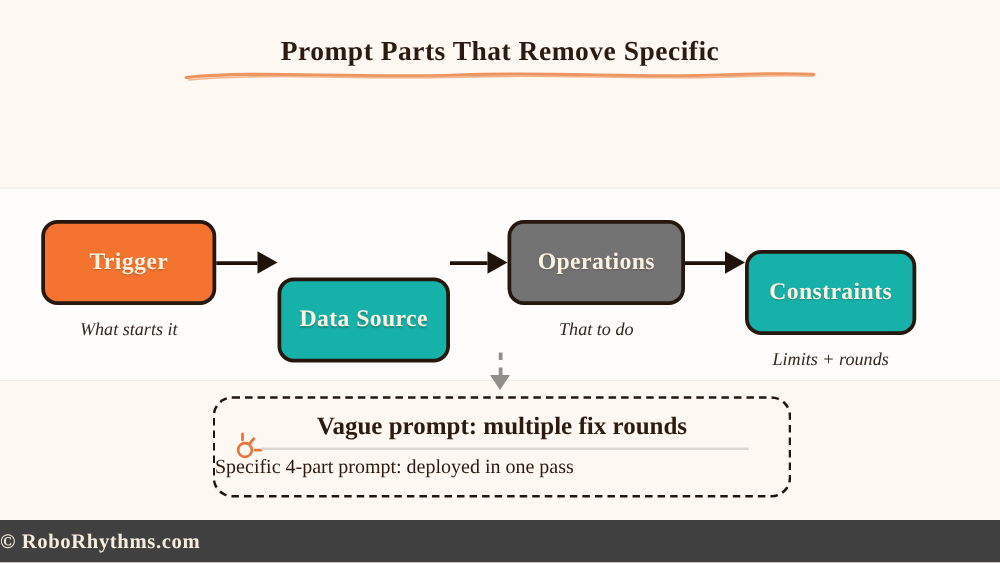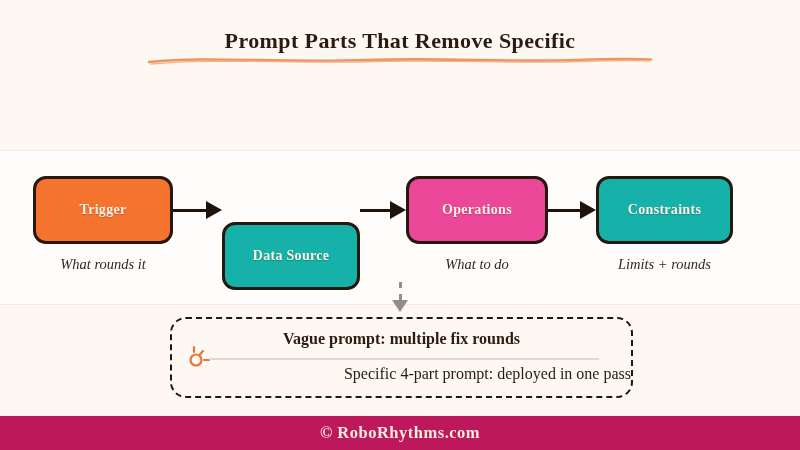--- a/index.html
+++ b/index.html
@@ -51,21 +51,21 @@
   .step-box {
     height: 68px;
     border: 3px solid #26170F;
     border-radius: 13px;
     box-sizing: border-box;
     display: flex;
     align-items: center;
     justify-content: center;
     text-align: center;
     font-weight: bold;
-    font-size: 14px;
+    font-size: 19px;
     line-height: 1.25;
     color: #FBF2E2;
     letter-spacing: 0.3px;
     text-shadow: 0 1px 1px rgba(40,20,5,0.25);
     padding: 2px 8px;
   }
   .step-caption {
     margin-top: 12px;
     text-align: center;
     font-style: italic;
@@ -118,58 +118,57 @@
     border-radius: 16px;
     box-sizing: border-box;
   }
   .callout-heading {
     position: absolute;
     top: 11px;
     left: 0;
     width: 100%;
     text-align: center;
     font-weight: bold;
-    font-size: 16px;
+    font-size: 20px;
     color: #2B1B10;
   }
   .callout-divider {
     position: absolute;
     left: 37px;
     top: 39px;
     width: 390px;
     height: 2px;
     background: #DBD7D3;
   }
   .callout-body {
     position: absolute;
     top: 46px;
     left: 0;
     width: 100%;
-    text-align: right;
+    text-align: left;
     font-size: 16px;
     color: #2B1B10;
   }
   .spark {
     position: absolute;
     left: 12px;
     top: 24px;
     width: 30px;
     height: 30px;
   }
   
   .footer {
     position: absolute;
     left: 0;
     top: 416px;
     width: 100%;
     height: 34px;
-    background: #be185d;
-    display: flex;
-    align-items: center;
-    justify-content: center;
+    background: #404040;
+    display: flex;
+    align-items: center;
   }
   .footer span {
     font-weight: bold;
     font-size: 16.5px;
     letter-spacing: 0.5px;
     color: #F7EDDC;
   }
 </style>
 </head>
 <body>
@@ -180,48 +179,48 @@
 
   <svg class="swoosh" viewBox="0 0 506 14" preserveAspectRatio="none">
     <path d="M2,9 C60,3 130,10 220,7 C300,4.5 360,9.5 430,7 C460,6 485,5.5 504,6.5" fill="none" stroke="#ED9560" stroke-width="2.6" stroke-linecap="round"></path>
     <path d="M4,11 C70,5 140,11 230,8.5 C305,6.5 365,11 435,8.5 C465,7.5 488,7 503,8" fill="none" stroke="#F4B28A" stroke-width="1.3" stroke-linecap="round"></path>
   </svg>
 
   <div class="band"></div>
 
   <div class="step" style="left:33px; width:140px;">
     <div class="step-box" style="background: rgb(244, 115, 47);">Trigger</div>
-    <div class="step-caption">What rounds it</div>
+    <div class="step-caption">What starts it</div>
   </div>
 
   <div class="h-arrow" style="left:173px; width:49px;">
     <span class="shaft"></span>
     <span class="head"></span>
   </div>
 
   <div class="step" style="left:222px; width:138px;margin-top:46px;">
     <div class="step-box" style="background: rgb(22, 177, 169);">Data Source</div>
   </div>
 
   <div class="h-arrow" style="left:360px; width:46px;">
     <span class="shaft"></span>
     <span class="head"></span>
   </div>
 
   <div class="step" style="left:406px; width:142px;">
-    <div class="step-box" style="background: #ec4899;">Operations</div>
-    <div class="step-caption">What to do</div>
+    <div class="step-box" style="background: #737373;">Operations</div>
+    <div class="step-caption">That to do</div>
   </div>
 
   <div class="h-arrow" style="left:548px; width:48px;">
     <span class="shaft"></span>
     <span class="head"></span>
   </div>
 
-  <div class="step" style="left:596px; width:137px;">
+  <div class="step" style="left:596px; width:137px;margin-top:24px;">
     <div class="step-box" style="background: rgb(22, 177, 169);">Constraints</div>
     <div class="step-caption">Limits + rounds</div>
   </div>
 
   <div class="v-arrow">
     <span class="v-shaft"></span>
     <span class="v-head"></span>
   </div>
 
   <div class="callout">

